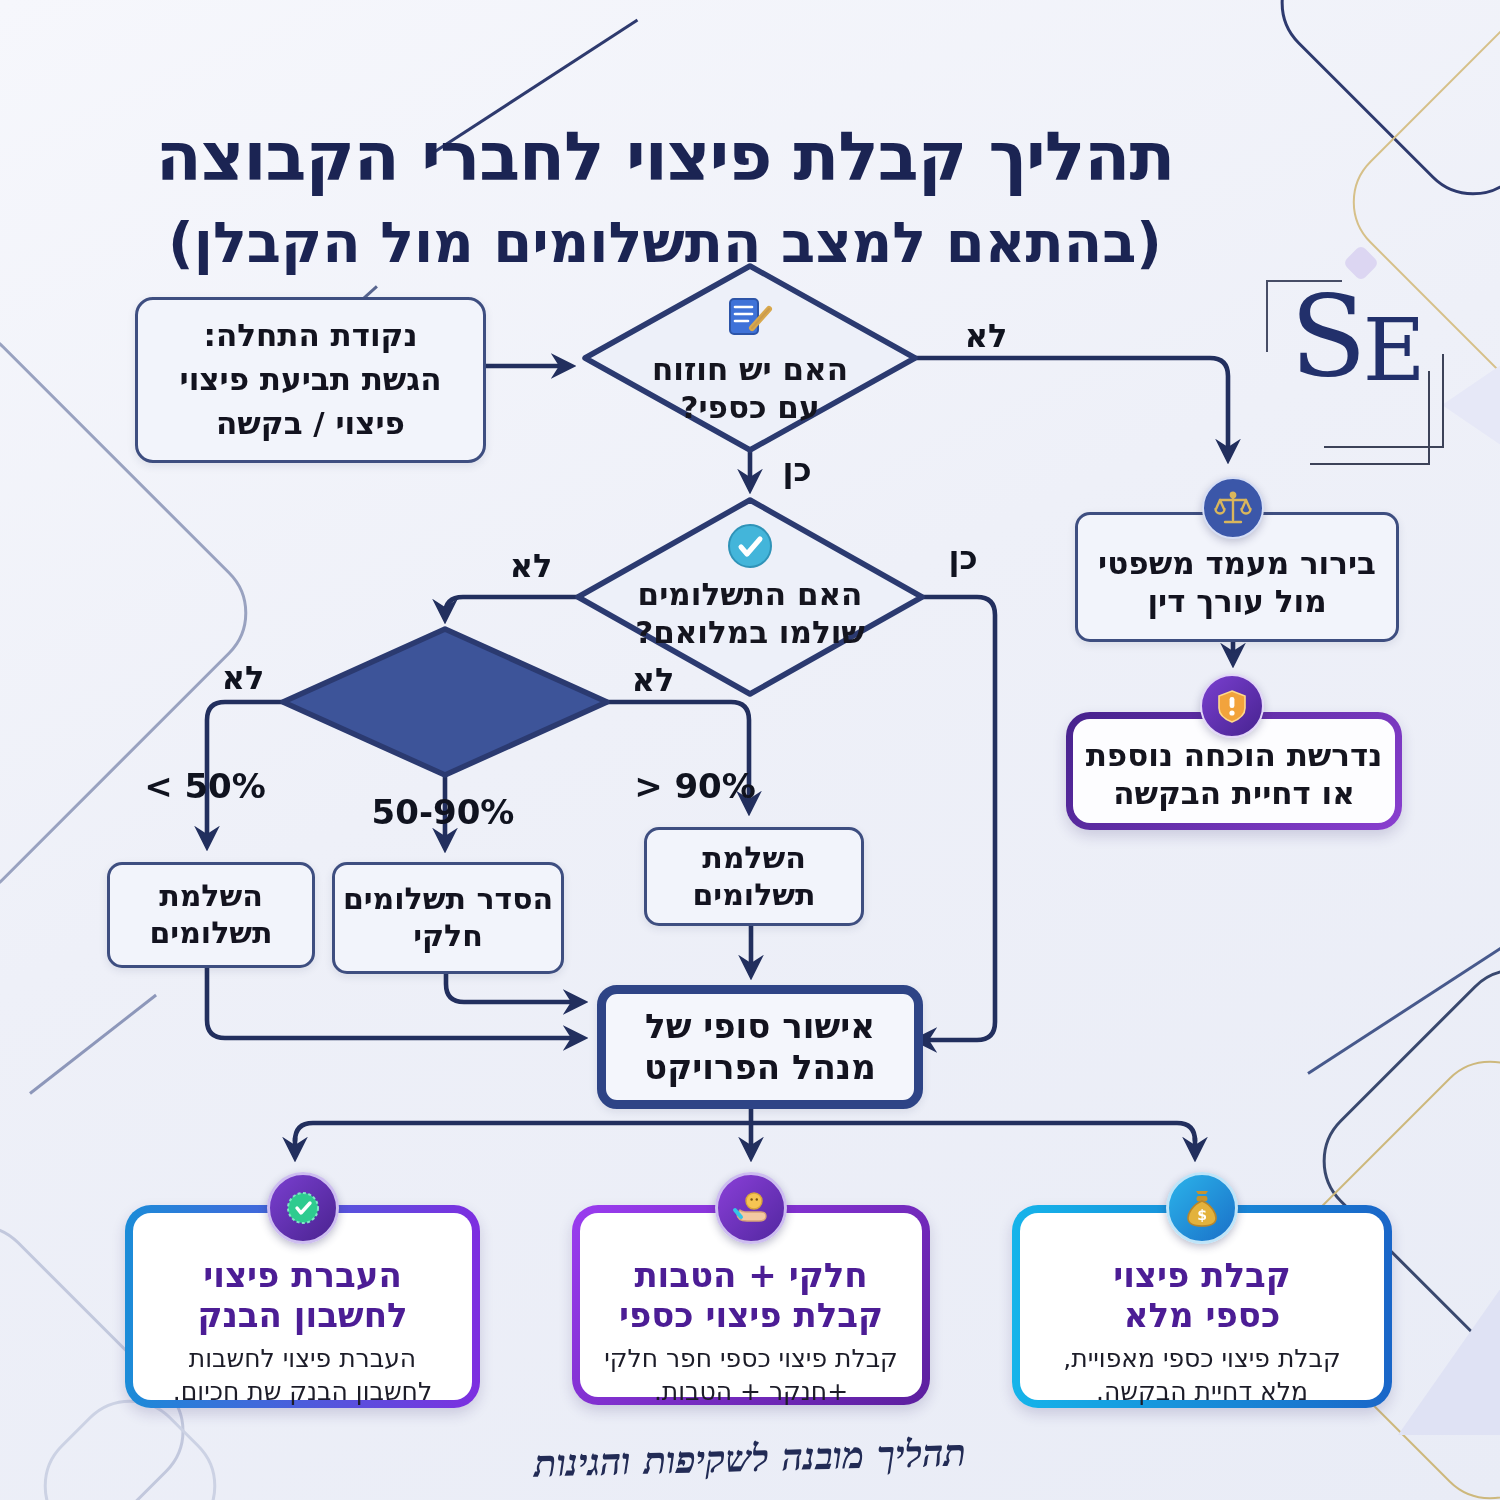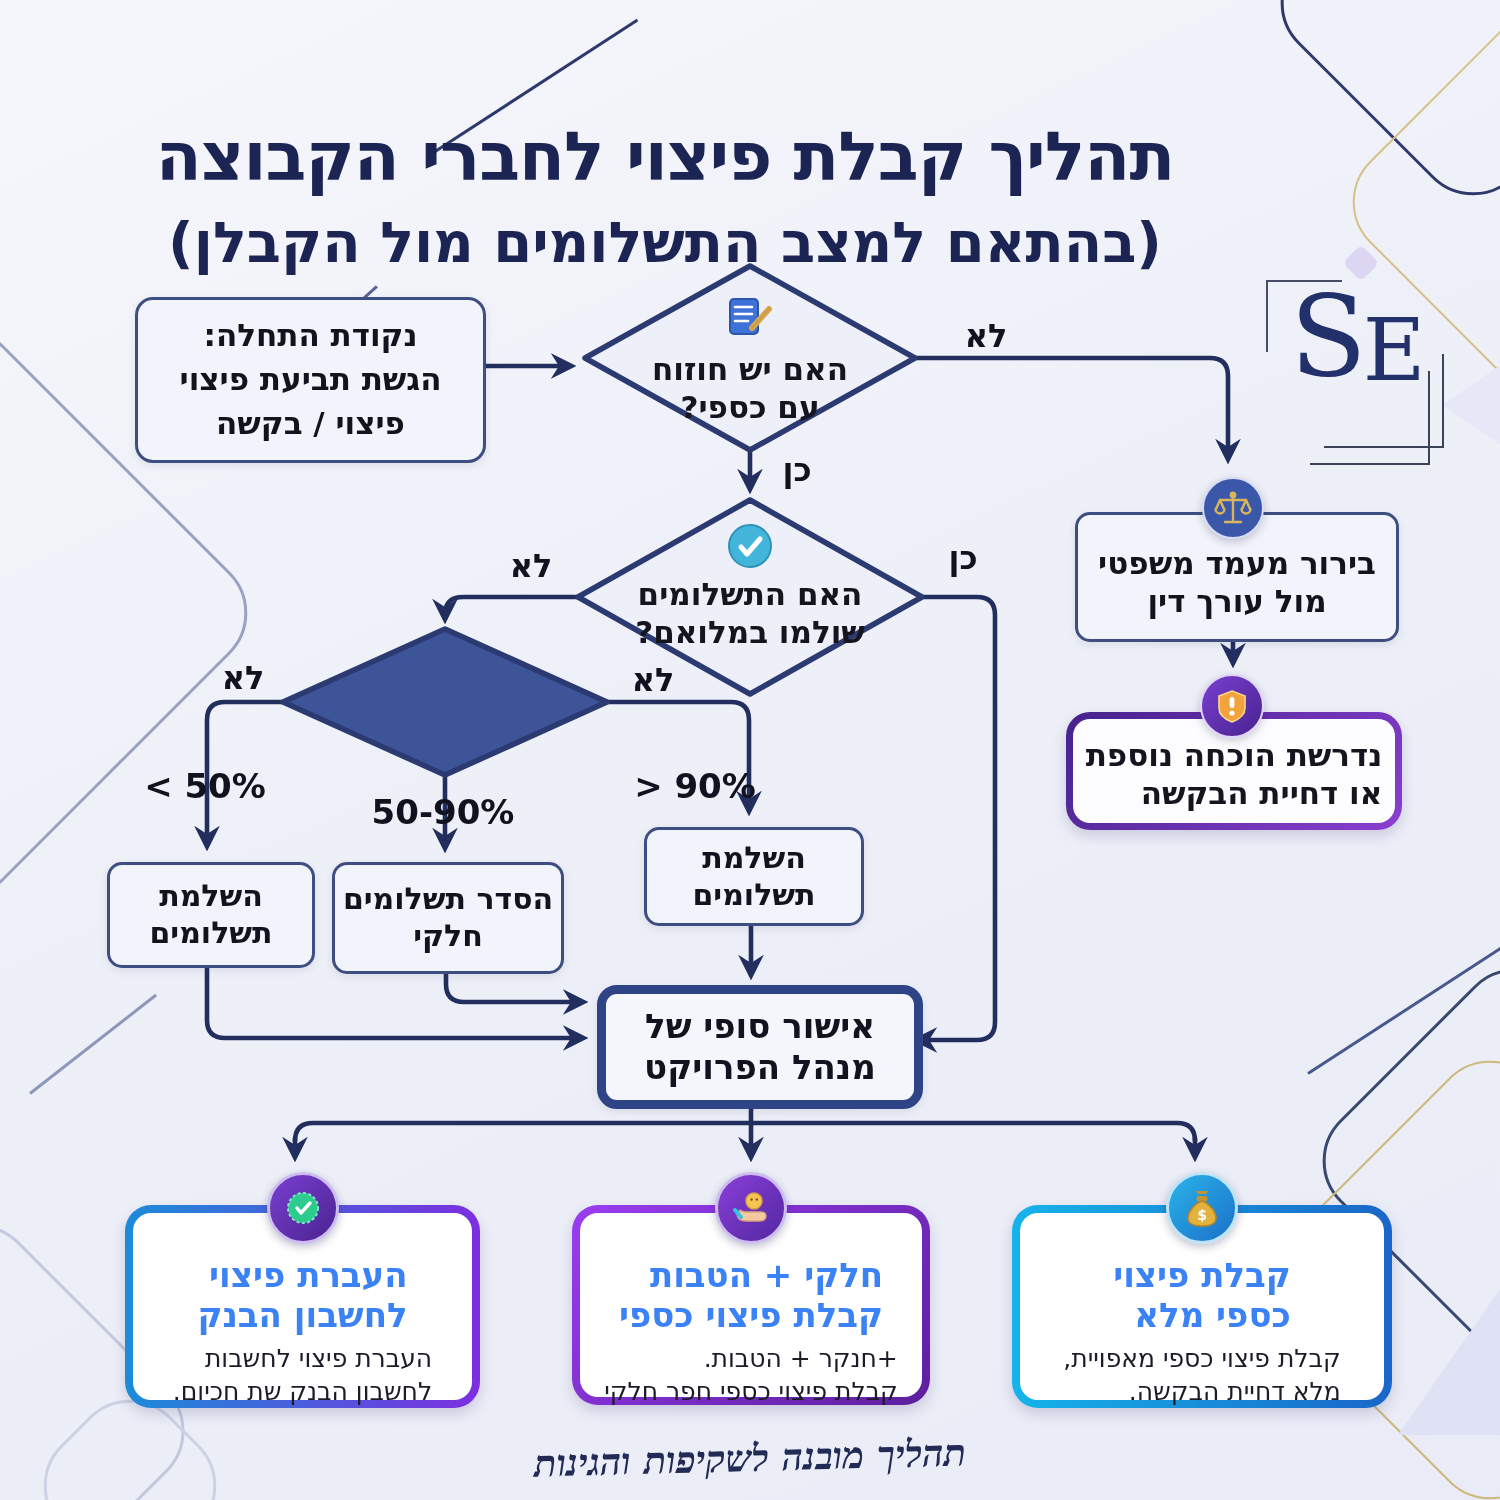--- a/index.html
+++ b/index.html
@@ -30,24 +30,24 @@
   #title .t2{font-size:56px;font-weight:bold;margin-top:14px;}
   
   #logo{position:absolute;left:1262px;top:268px;width:225px;height:215px;z-index:3;}
   #logo .bracket{position:absolute;}
   #logo .se{position:absolute;left:28px;top:18px;font-family:"DejaVu Serif","Liberation Serif",serif;color:#22306b;display:flex;align-items:flex-start;}
   #logo .s{font-size:112px;line-height:.9;}
   #logo .e{font-size:86px;line-height:.9;margin-top:26px;margin-left:-4px;}
   
   .card{position:absolute;z-index:3;border-radius:26px;padding:8px;box-shadow:0 6px 14px rgba(50,40,110,.18);}
   .card-inner{background:#fff;border-radius:18px;width:100%;height:100%;box-sizing:border-box;
-    display:flex;flex-direction:column;align-items:center;justify-content:flex-start;text-align:right;padding:42px 10px 8px;}
+    display:flex;flex-direction:column;align-items:center;justify-content:flex-start;text-align:center;padding:42px 10px 8px;}
   .card-icon{position:absolute;top:-33px;left:50%;transform:translateX(-50%);width:66px;height:66px;border-radius:50%;
     display:flex;align-items:center;justify-content:center;z-index:4;box-shadow:0 3px 8px rgba(40,40,90,.3);}
-  .card-title{font-size:34px;font-weight:bold;color:#3b82f6;line-height:1.18;}
+  .card-title{font-size:34px;font-weight:bold;color:#4c1d95;line-height:1.18;}
   .card-sub{font-size:25px;color:#1c1c28;line-height:1.3;margin-top:8px;}
   #caption{position:absolute;left:380px;top:1436px;width:740px;text-align:center;z-index:3;
     font-family:"DejaVu Serif","Liberation Serif",serif;font-style:italic;font-weight:600;font-size:37px;color:#222b55;transform:rotate(-1.5deg);}
 </style>
 </head>
 <body>
 
 <div id="canvas">
 
   <div class="deco thinline" style="left:432px;top:152px;width:245px;transform:rotate(-33deg);"></div>
@@ -234,22 +234,22 @@
         <path d="M-14 6 Q -14 13 -4 13 H 8 Q 15 13 15 8 Q 15 4 10 4 H -4 Q -9 4 -11 2 Z" fill="#f3c9a2" stroke="#d9a478" stroke-width="1.3"></path>
         <path d="M-16 2 L-10 9" stroke="#35c4e8" stroke-width="4" stroke-linecap="round"></path>
       </svg>
     </div>
     <div class="card-inner" dir="rtl">
       <div class="card-title">
         <span class="ln">חלקי + הטבות</span>
         <span class="ln">קבלת פיצוי כספי</span>
       </div>
       <div class="card-sub">
+        <span class="ln">קבלת פיצוי כספי חפר חלקי</span>
         <span class="ln">+חנקר + הטבות.</span>
-        <span class="ln">קבלת פיצוי כספי חפר חלקי</span>
       </div>
     </div>
   </div>
 
   <div class="card" style="left:1012px;top:1205px;width:380px;height:203px;background:linear-gradient(90deg,#15b4ea,#1a66c8);box-sizing:border-box;">
     <div class="card-icon" style="background:linear-gradient(135deg,#2bb3ea,#1a70c8);border:3px solid #bfe4f8;">
       <svg width="40" height="42" viewBox="-20 -21 40 42">
         <rect x="-5.5" y="-12" width="11" height="5.5" rx="2.4" fill="#c6932e"></rect>
         <path d="M-4 -14 H4 L6 -17 H-6 Z" fill="#c6932e"></path>
         <path d="M0 -7 C -10 -3 -14 6 -14 10 C -14 16 -7 18 0 18 C 7 18 14 16 14 10 C 14 6 10 -3 0 -7 Z" fill="#e3b23c" stroke="#b8862a" stroke-width="1.6"></path>

